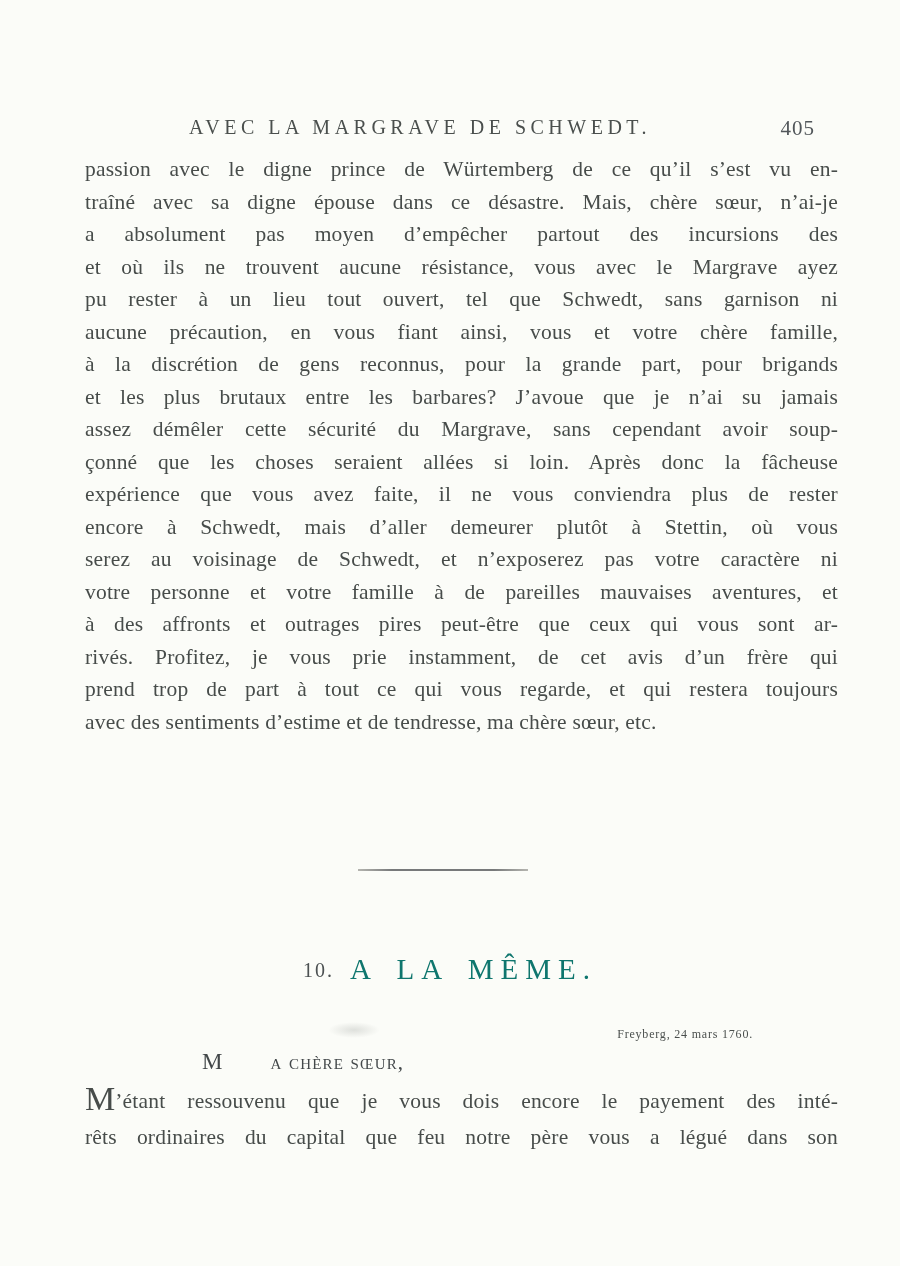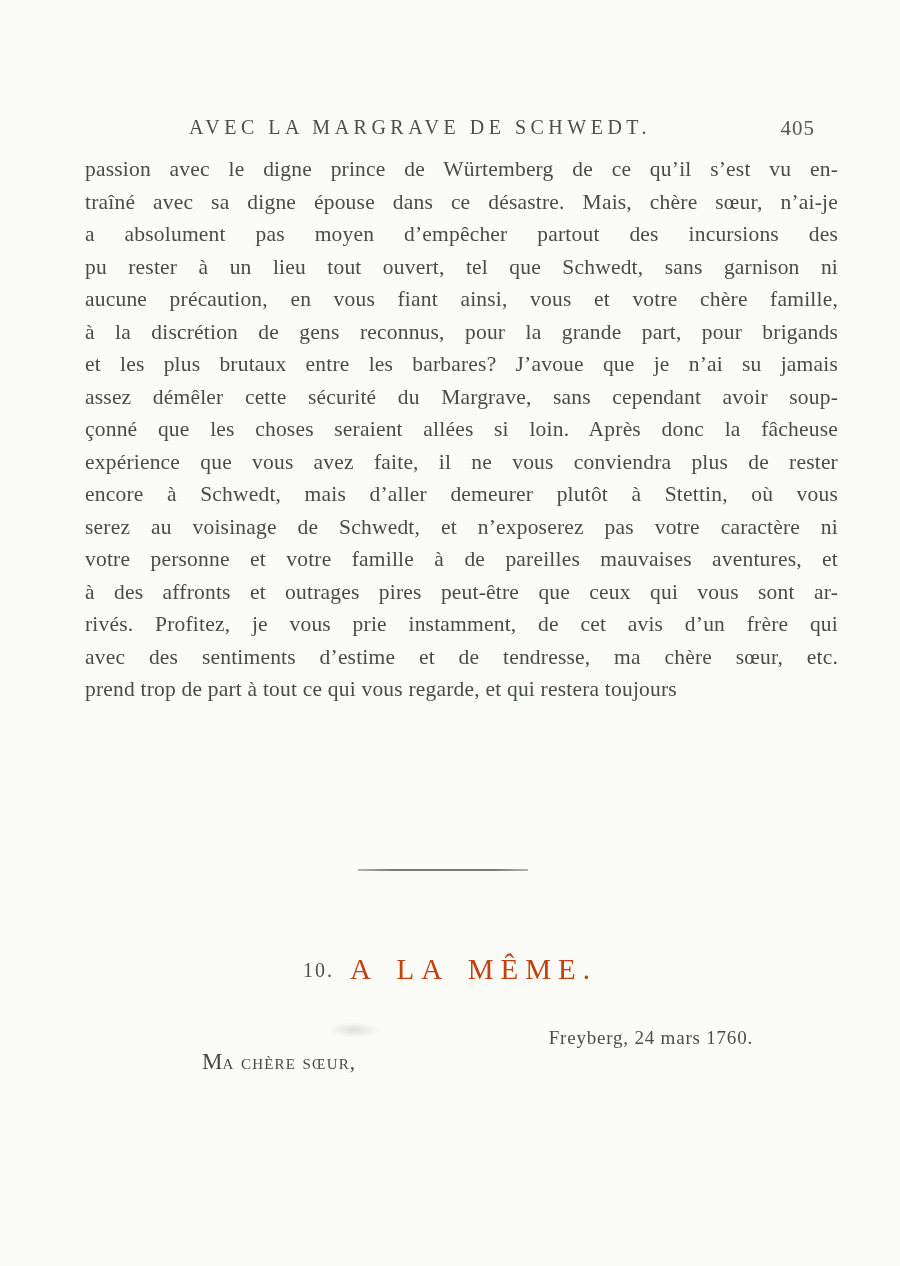--- a/index.html
+++ b/index.html
@@ -75,40 +75,41 @@
     font-size: 20px;
     letter-spacing: 2px;
     color: #4c5152;
     vertical-align: 2px;
     margin-right: 16px;
   }
   .heading-title {
     font-size: 29px;
     letter-spacing: 7px;
     word-spacing: 6px;
-    color: #c2410c;
+    color: #0f766e;
   }
   .dateline {
     position: absolute;
     top: 1027px;
     right: 147px;
-    font-size: 19px;
+    font-size: 12px;
     letter-spacing: 0.8px;
     color: #4a4f4d;
   }
   .salutation {
     position: absolute;
     top: 1049px;
     left: 202px;
     font-size: 21px;
     color: #43484a;
   }
   .salutation .sc {
     font-variant: small-caps;
     letter-spacing: 1.2px;
+    margin-left: 48px;
   }
   .salutation .initial {
     font-size: 23px;
   }
   
   .letter-opening {
     position: absolute;
     top: 1083px;
     left: 85px;
     width: 753px;
@@ -142,44 +143,49 @@
 <div class="page">
 
   <div class="running-header-title">AVEC LA MARGRAVE DE SCHWEDT.</div>
 
   <div class="page-number">405</div>
 
   <div class="letter-body justify-except-last">
     <div class="line">passion avec le digne prince de Würtemberg de ce qu’il s’est vu en-</div>
     <div class="line">traîné avec sa digne épouse dans ce désastre. Mais, chère sœur, n’ai-je</div>
     <div class="line">a absolument pas moyen d’empêcher partout des incursions des</div>
+    <div class="line">et où ils ne trouvent aucune résistance, vous avec le Margrave ayez</div>
     <div class="line">pu rester à un lieu tout ouvert, tel que Schwedt, sans garnison ni</div>
     <div class="line">aucune précaution, en vous fiant ainsi, vous et votre chère famille,</div>
     <div class="line">à la discrétion de gens reconnus, pour la grande part, pour brigands</div>
     <div class="line">et les plus brutaux entre les barbares? J’avoue que je n’ai su jamais</div>
     <div class="line">assez démêler cette sécurité du Margrave, sans cependant avoir soup-</div>
     <div class="line">çonné que les choses seraient allées si loin. Après donc la fâcheuse</div>
     <div class="line">expérience que vous avez faite, il ne vous conviendra plus de rester</div>
     <div class="line">encore à Schwedt, mais d’aller demeurer plutôt à Stettin, où vous</div>
     <div class="line">serez au voisinage de Schwedt, et n’exposerez pas votre caractère ni</div>
     <div class="line">votre personne et votre famille à de pareilles mauvaises aventures, et</div>
     <div class="line">à des affronts et outrages pires peut-être que ceux qui vous sont ar-</div>
     <div class="line">rivés. Profitez, je vous prie instamment, de cet avis d’un frère qui</div>
+    <div class="line">prend trop de part à tout ce qui vous regarde, et qui restera toujours</div>
     <div class="line">avec des sentiments d’estime et de tendresse, ma chère sœur, etc.</div>
-    <div class="line">prend trop de part à tout ce qui vous regarde, et qui restera toujours</div>
   </div>
 
   <div class="divider"></div>
 
   <div class="section-heading">
     <span class="heading-number">10.</span><span class="heading-title">A LA MÊME.</span>
   </div>
 
   <div class="smudge"></div>
 
   <div class="dateline">Freyberg, 24 mars 1760.</div>
 
   <div class="salutation">
     <span class="initial">M</span><span class="sc">a chère sœur,</span>
   </div>
 
+  <div class="letter-opening">
+    <div class="line"><span class="opening-initial">M</span><span>’étant ressouvenu que je vous dois encore le payement des inté-</span></div>
+    <div class="line">rêts ordinaires du capital que feu notre père vous a légué dans son</div>
+  </div>
 
 </div>
 
 </body></html>

